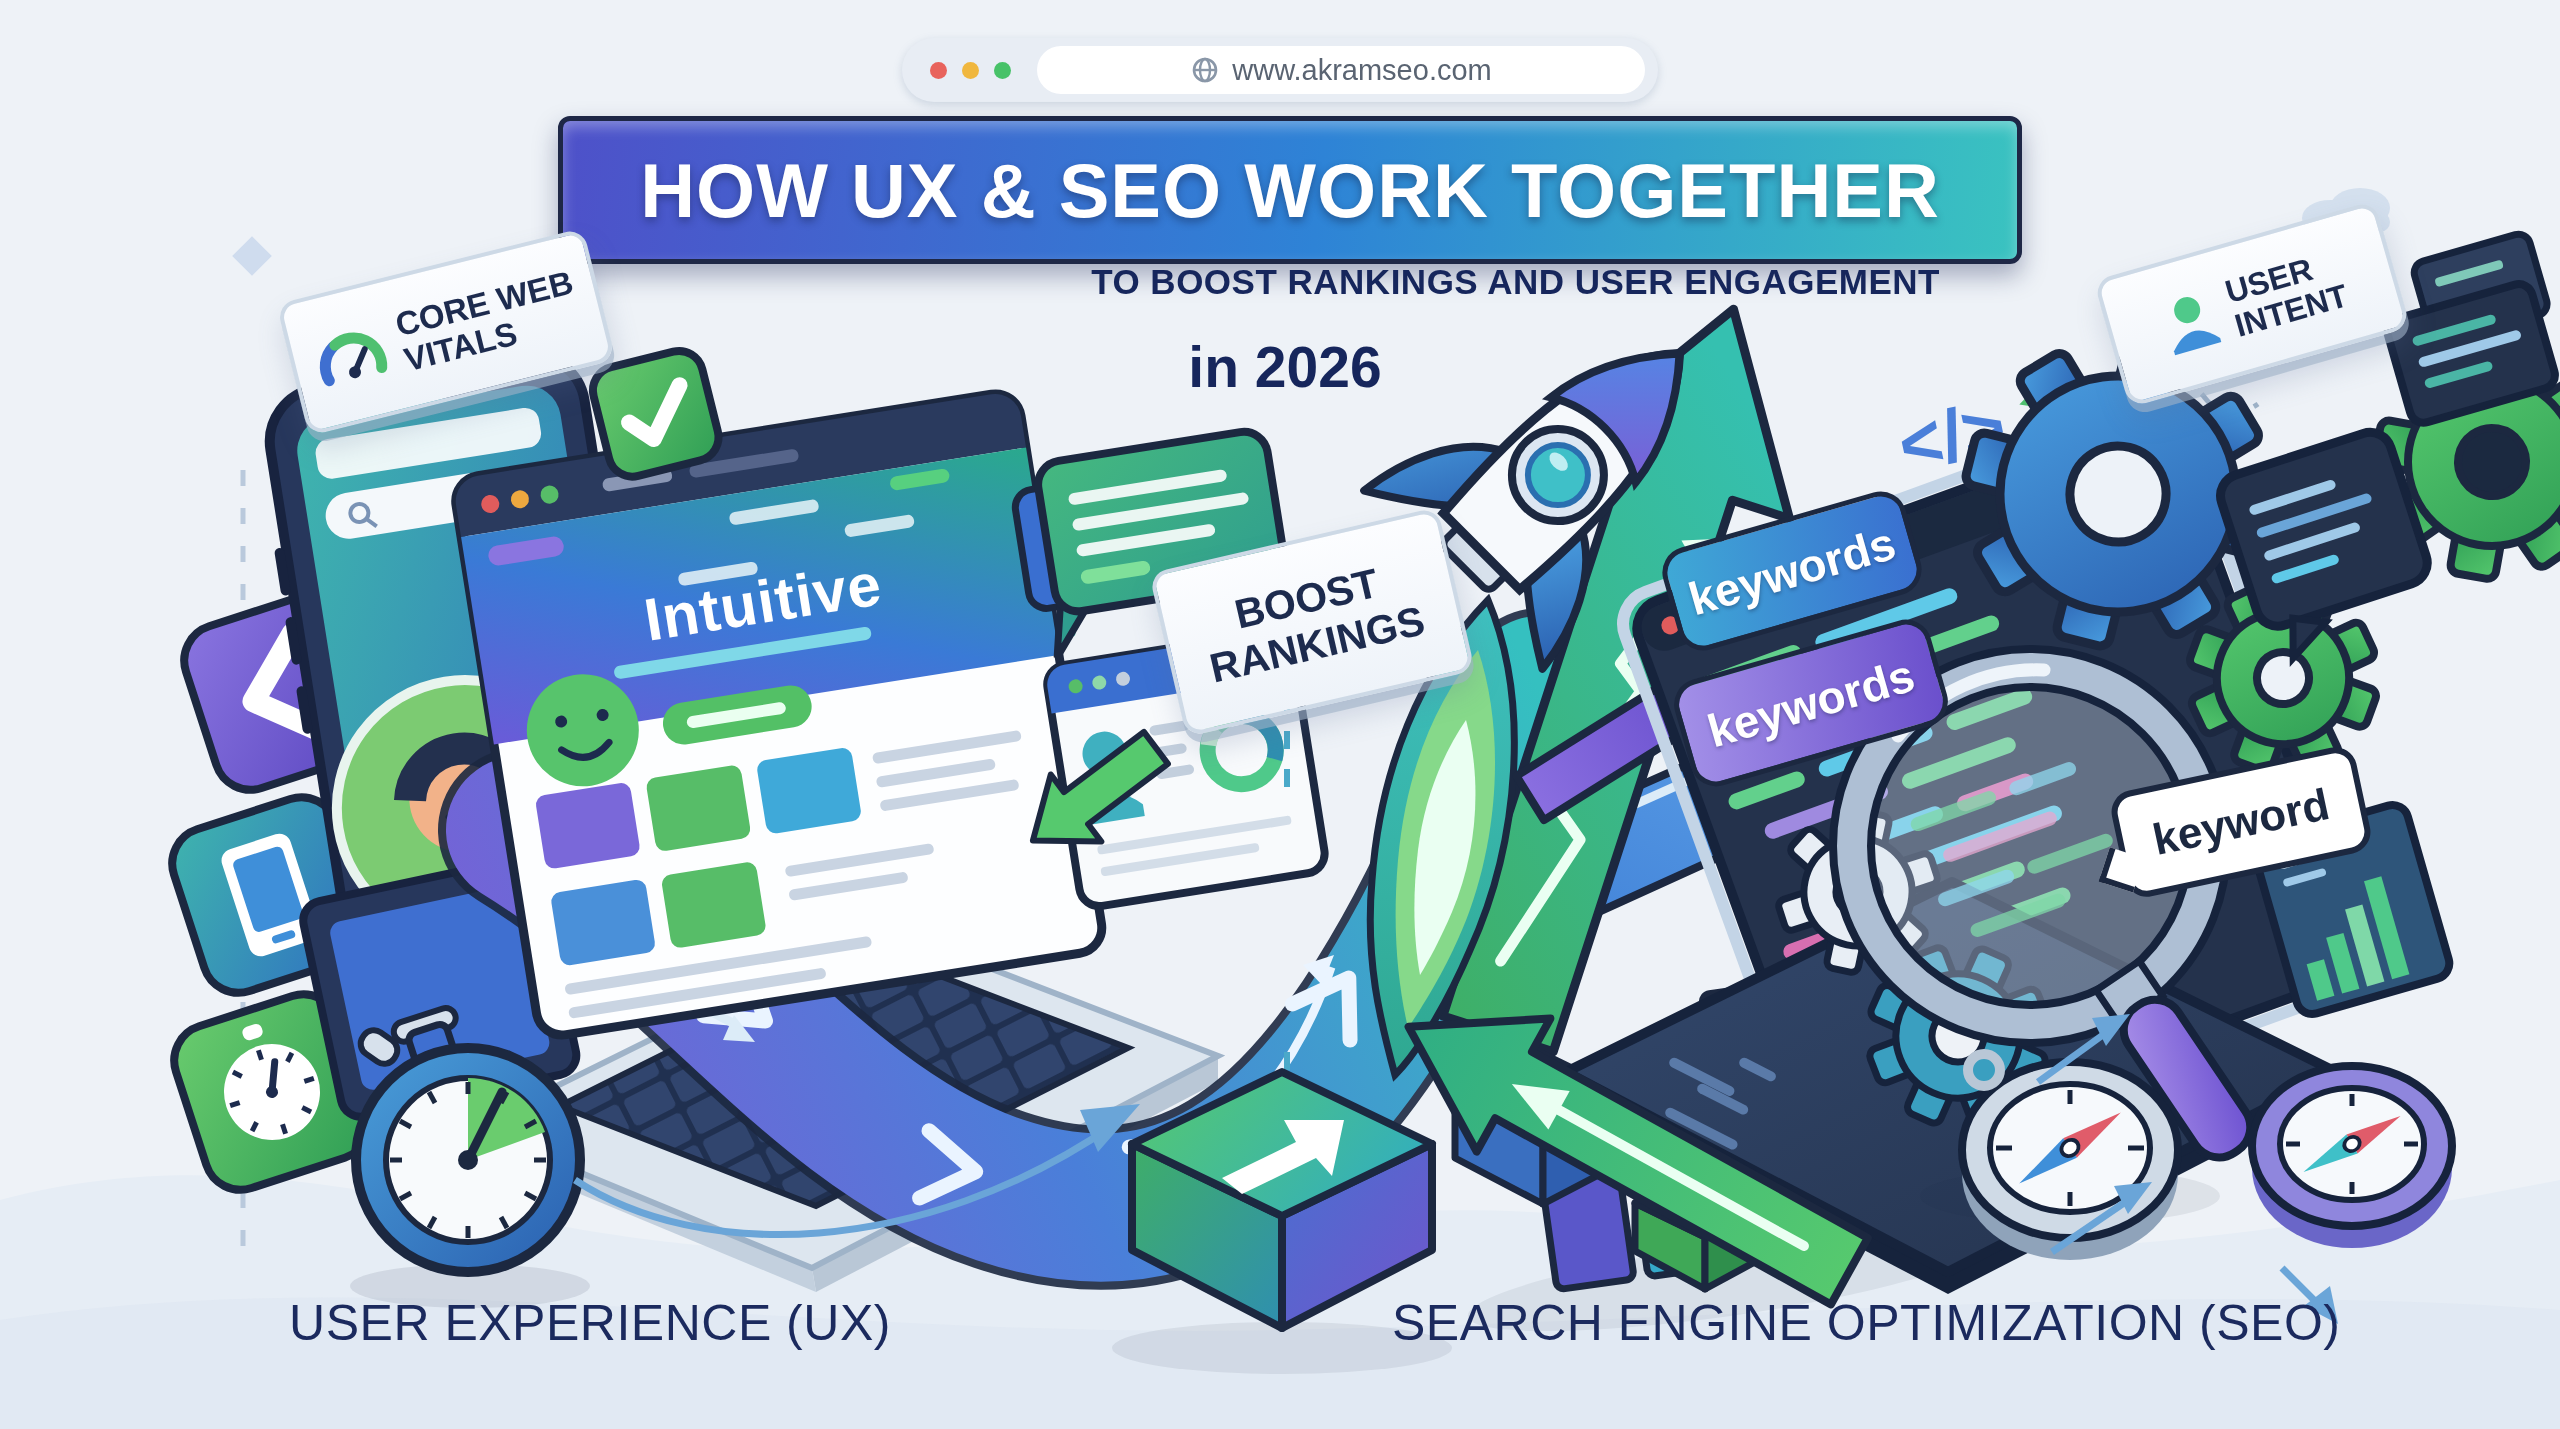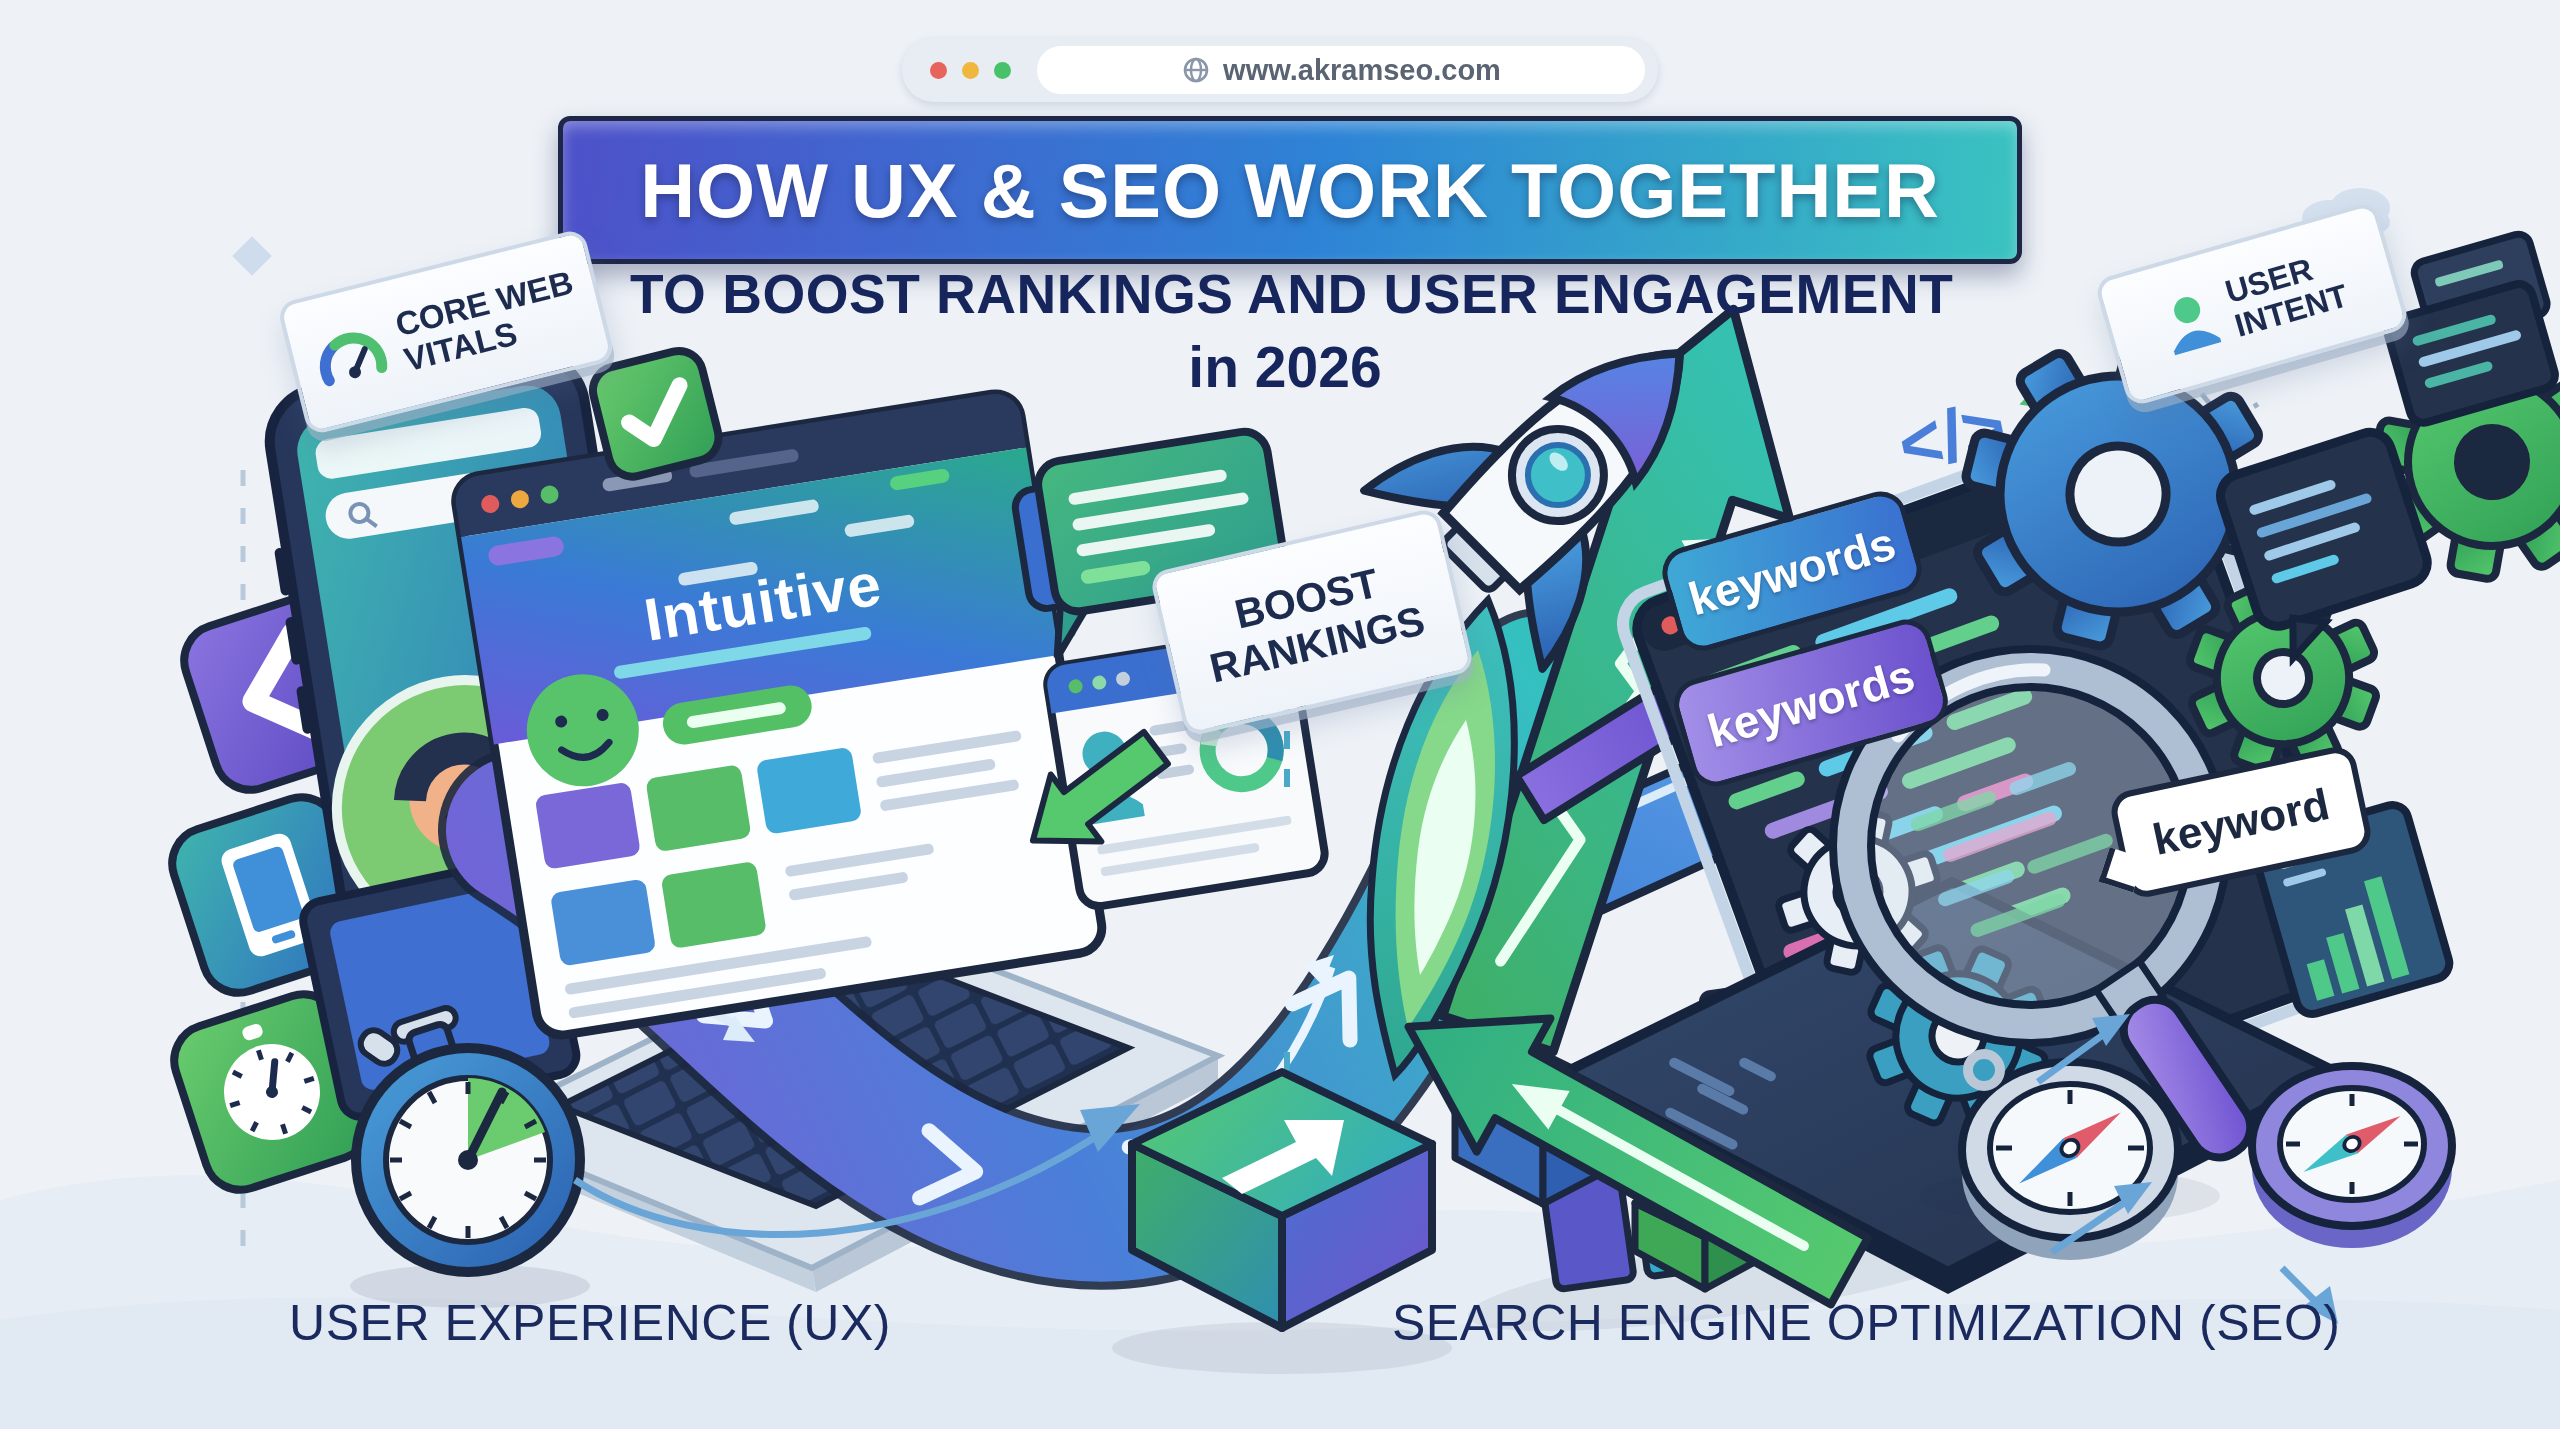--- a/index.html
+++ b/index.html
@@ -11,32 +11,32 @@
 
   
   .browser-bar{left:902px;top:38px;width:756px;height:64px;background:#e8edf4;
     border-radius:32px;box-shadow:0 3px 8px rgba(120,140,170,.28);
     display:flex;align-items:center;z-index:3;}
   .traffic{display:flex;gap:15px;margin-left:28px;}
   .traffic i{width:17px;height:17px;border-radius:50%;display:block;}
   .dot-red{background:#e8635c;} .dot-yellow{background:#f0b73e;} .dot-green{background:#47c268;}
   .url-pill{margin-left:26px;width:608px;height:48px;background:#ffffff;border-radius:24px;
     display:flex;align-items:center;justify-content:center;gap:12px;
-    color:#5a6472;font-size:29px;font-weight:700;}
+    color:#5a6472;font-size:29px;font-weight:400;}
 
   
   .title-banner{left:558px;top:116px;width:1454px;height:138px;z-index:3;
     display:flex;align-items:center;justify-content:center;border-radius:12px;
     border:5px solid #1e2746;
     background:linear-gradient(96deg,#4e51c9 0%,#2e83d6 52%,#3ac3c0 100%);
     box-shadow:0 12px 24px rgba(30,40,90,.35), inset 0 6px 14px rgba(255,255,255,.32);}
   .title-banner span{font-size:76px;font-weight:800;color:#fff;letter-spacing:1px;
     text-shadow:0 4px 8px rgba(15,25,60,.4);white-space:nowrap;}
   .subtitle{left:630px;top:262px;width:1310px;text-align:right;z-index:3;
-    font-size:55px;font-weight:800;color:#16265c;letter-spacing:.5px;white-space:nowrap;}
+    font-size:35px;font-weight:800;color:#16265c;letter-spacing:.5px;white-space:nowrap;}
   .subtitle-year{left:630px;top:334px;width:1310px;text-align:center;z-index:3;
     font-size:57px;font-weight:700;color:#16265c;}
 
   
   .sign{position:absolute;z-index:3;display:flex;align-items:center;justify-content:center;
     background:linear-gradient(#fcfdff,#eef3f9);border:4px solid #cdd9e6;border-radius:18px;
     box-shadow:0 9px 0 rgba(160,178,200,.6),0 16px 28px rgba(90,110,150,.22);
     color:#1d2b4e;font-weight:800;}
   .badge-cwv{left:288px;top:264px;width:308px;height:128px;transform:rotate(-14deg);gap:14px;
     font-size:33px;line-height:1.08;}

